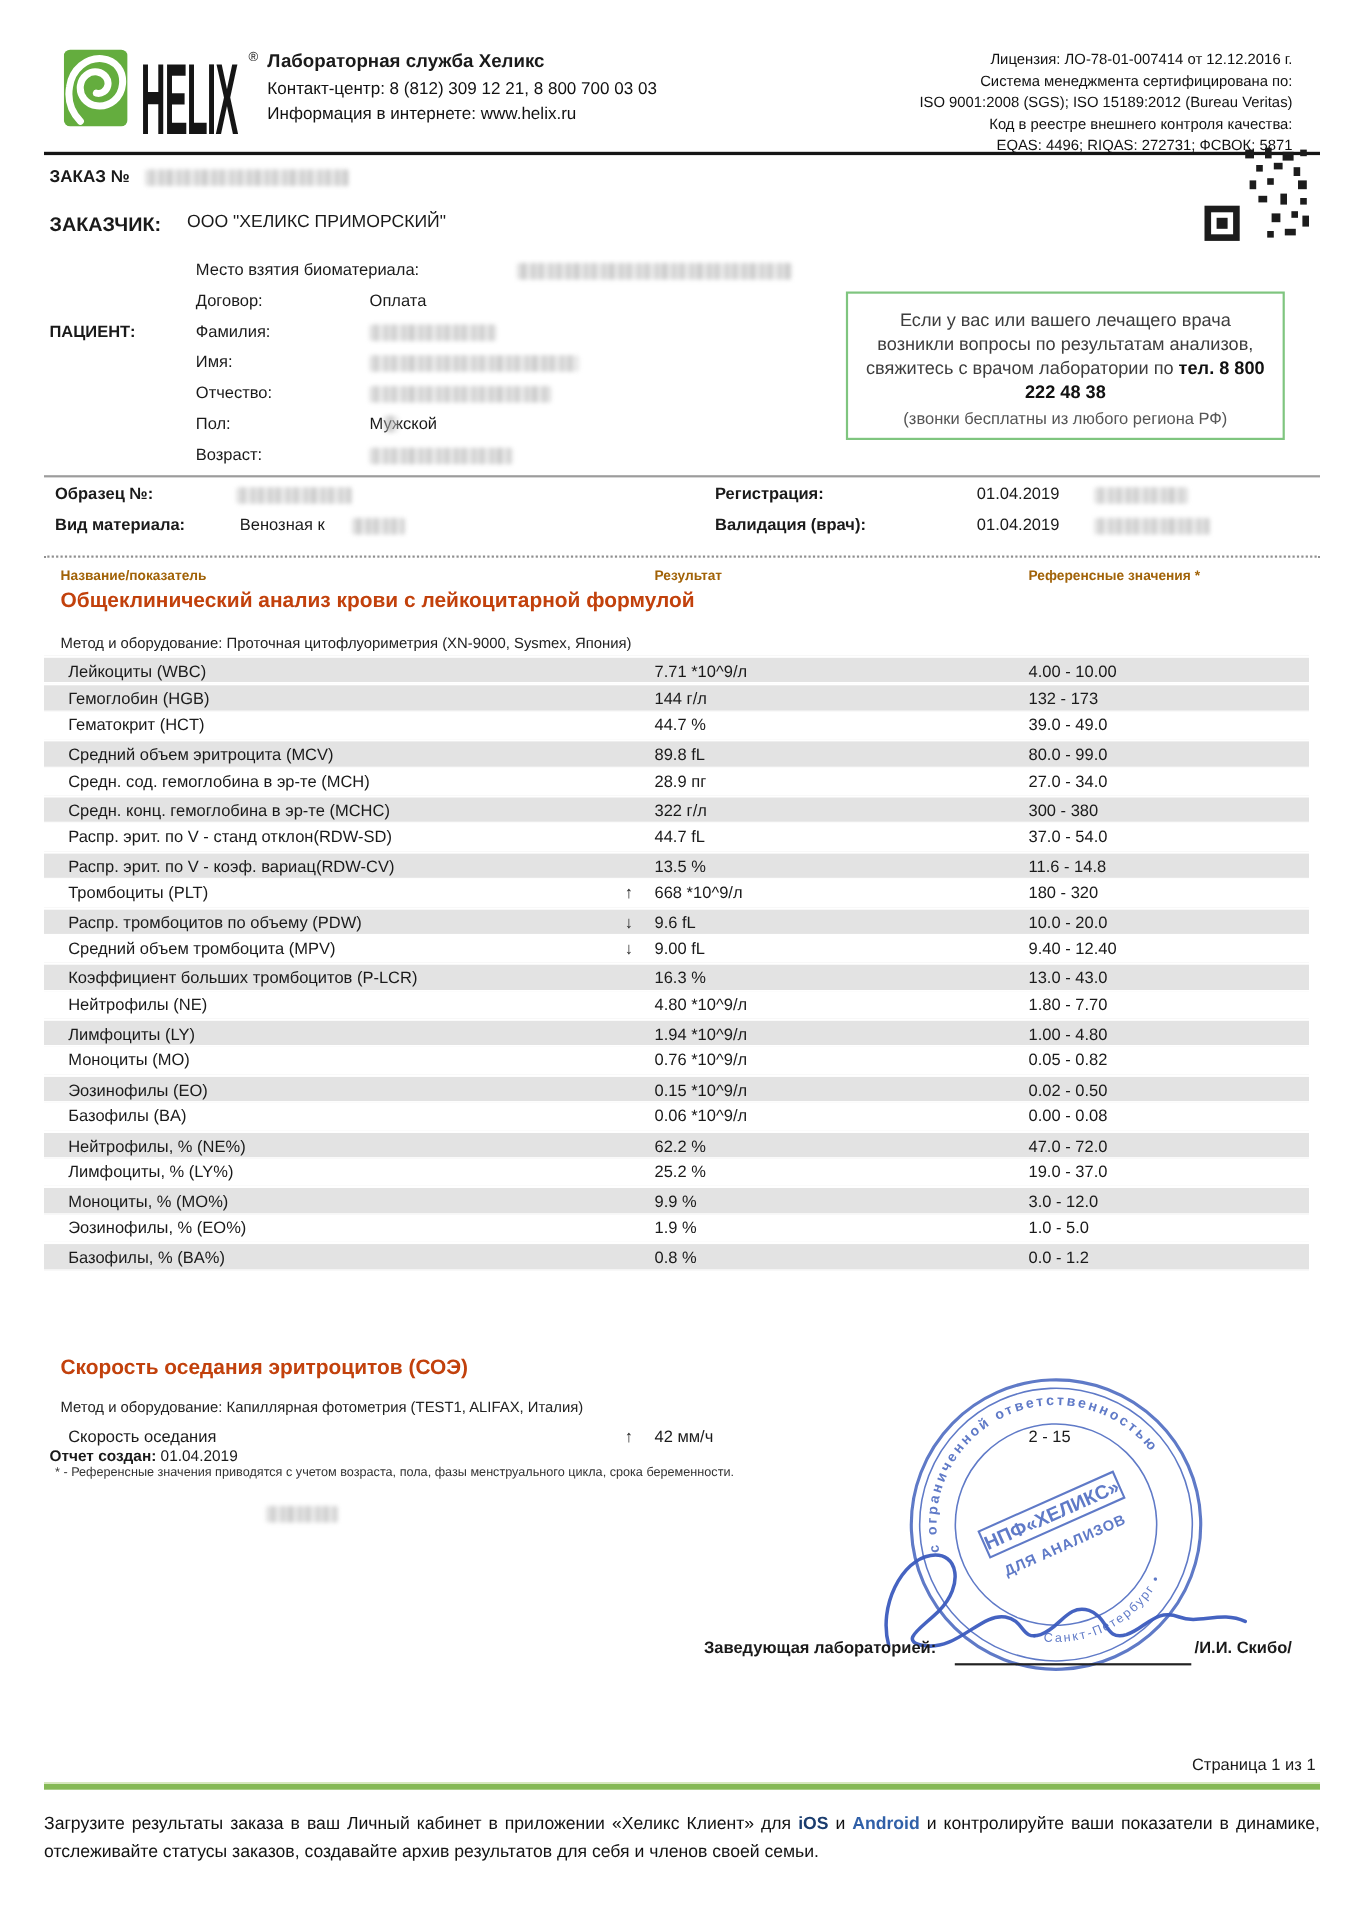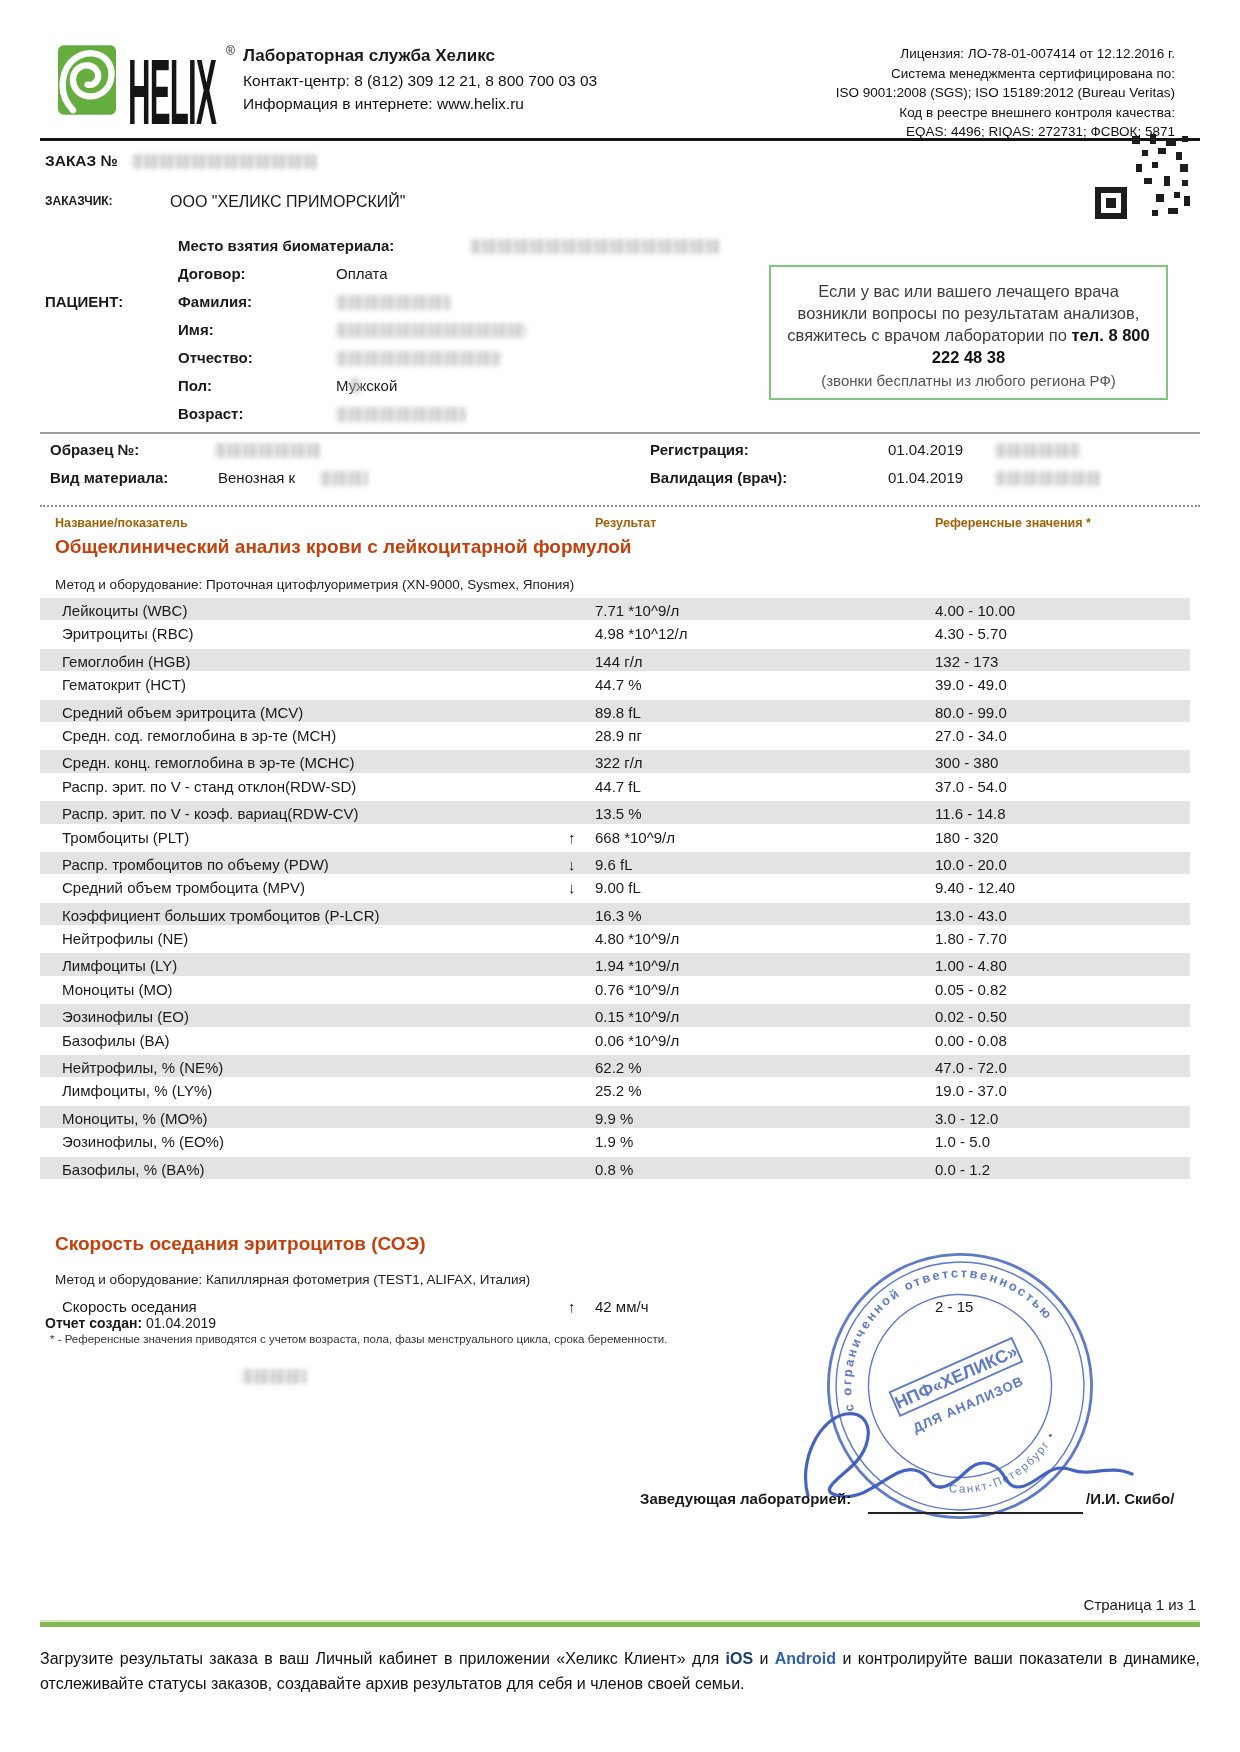--- a/index.html
+++ b/index.html
@@ -9,27 +9,27 @@
   .logo-box{left:58px;top:44px;width:58px;height:72px;}
   .brand{left:128px;top:46px;font-size:40px;font-weight:700;letter-spacing:-1px;color:#151515;transform:scale(0.78,2.3);transform-origin:left top;line-height:1;}
   .brand-reg{left:226px;top:44px;font-size:12px;color:#222;}
   .hdr-left{left:243px;top:46px;}
   .hdr-left .hl1{font-size:17px;font-weight:700;margin-bottom:6px;}
   .hdr-left .hl2{font-size:15.5px;margin-bottom:5px;color:#111;}
   .hdr-right{top:44px;right:65px;text-align:right;font-size:13.5px;line-height:19.5px;color:#111;}
   .rule-black{left:40px;top:138px;width:1160px;height:3px;background:#151515;}
   
   .order-no{left:45px;top:152px;font-size:15.5px;font-weight:700;}
-  .customer-label{left:45px;top:194px;font-size:12px;font-weight:700;}
+  .customer-label{left:45px;top:194px;font-size:18px;font-weight:700;}
   .customer-value{left:170px;top:193px;font-size:16px;}
   
   .patient-label{left:45px;top:293px;font-size:15px;font-weight:700;}
   .patient-fields{left:178px;top:237px;width:600px;height:200px;}
   .pt-row{position:absolute;left:0;height:20px;white-space:nowrap;}
-  .pt-label{position:absolute;left:0;font-size:15px;font-weight:700;}
+  .pt-label{position:absolute;left:0;font-size:15px;font-weight:400;}
   .pt-value{position:absolute;font-size:15px;}
   
   .info-box{left:769px;top:265px;width:399px;height:135px;border:2px solid #7fc57f;box-sizing:border-box;text-align:center;padding:13px 16px 0 16px;font-size:16.5px;line-height:22px;color:#3d3d3d;}
   .info-box b{color:#111;}
   .info-note{font-size:15px;color:#555;margin-top:2px;}
   
   .rule-gray{left:40px;top:432px;width:1160px;height:2px;background:#9c9c9c;}
   .smp-label{font-size:15px;font-weight:700;}
   .smp-value{font-size:15px;}
   .rule-dotted{left:40px;top:505px;width:1160px;border-top:2px dotted #8f8f8f;}
@@ -184,25 +184,20 @@
   <div class="abs method" style="left:55px;top:577px;">
     <span>Метод и оборудование:</span>
     <span>Проточная цитофлуориметрия (XN-9000, Sysmex, Япония)</span>
   </div>
   <div class="abs rows" style="top:596px;">
       <div class="trow stripe">
         <span class="rname">Лейкоциты (WBC)</span>
         <span class="rres">7.71 *10^9/л</span>
         <span class="rref">4.00 - 10.00</span>
       </div>
-      <div class="trow">
-        <span class="rname">Эритроциты (RBC)</span>
-        <span class="rres">4.98 *10^12/л</span>
-        <span class="rref">4.30 - 5.70</span>
-      </div>
       <div class="trow stripe">
         <span class="rname">Гемоглобин (HGB)</span>
         <span class="rres">144 г/л</span>
         <span class="rref">132 - 173</span>
       </div>
       <div class="trow">
         <span class="rname">Гематокрит (HCT)</span>
         <span class="rres">44.7 %</span>
         <span class="rref">39.0 - 49.0</span>
       </div>

